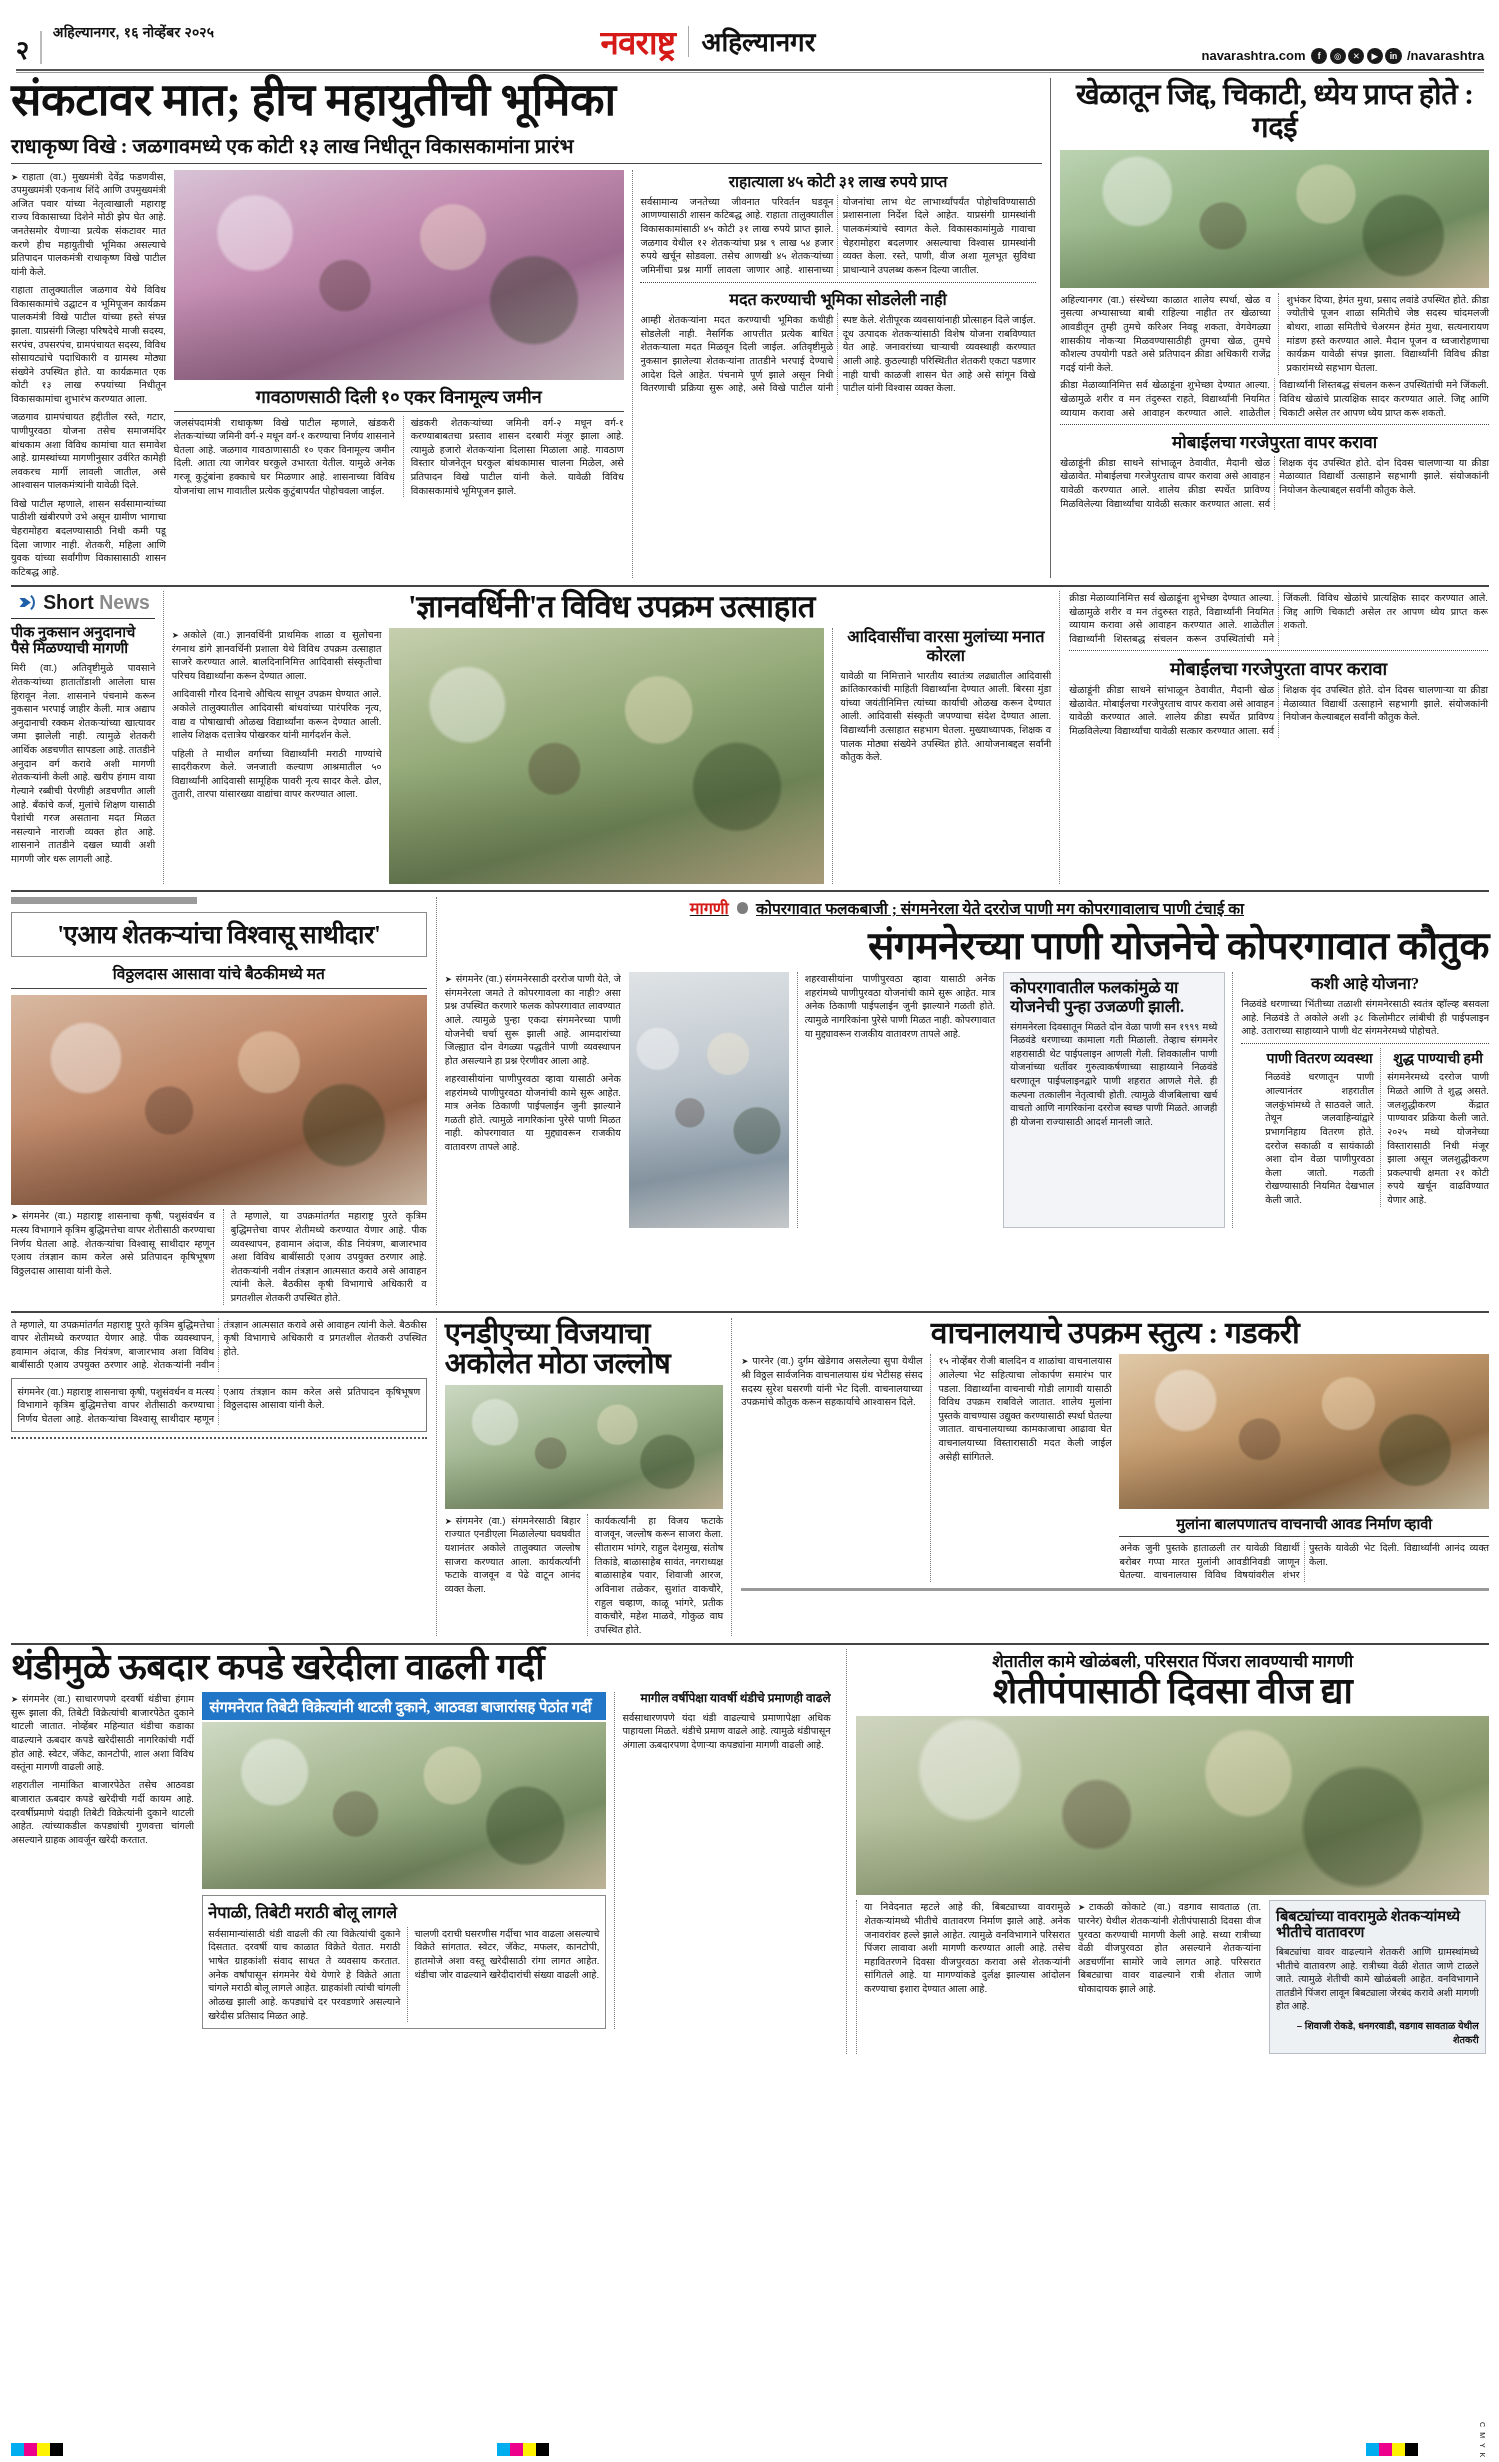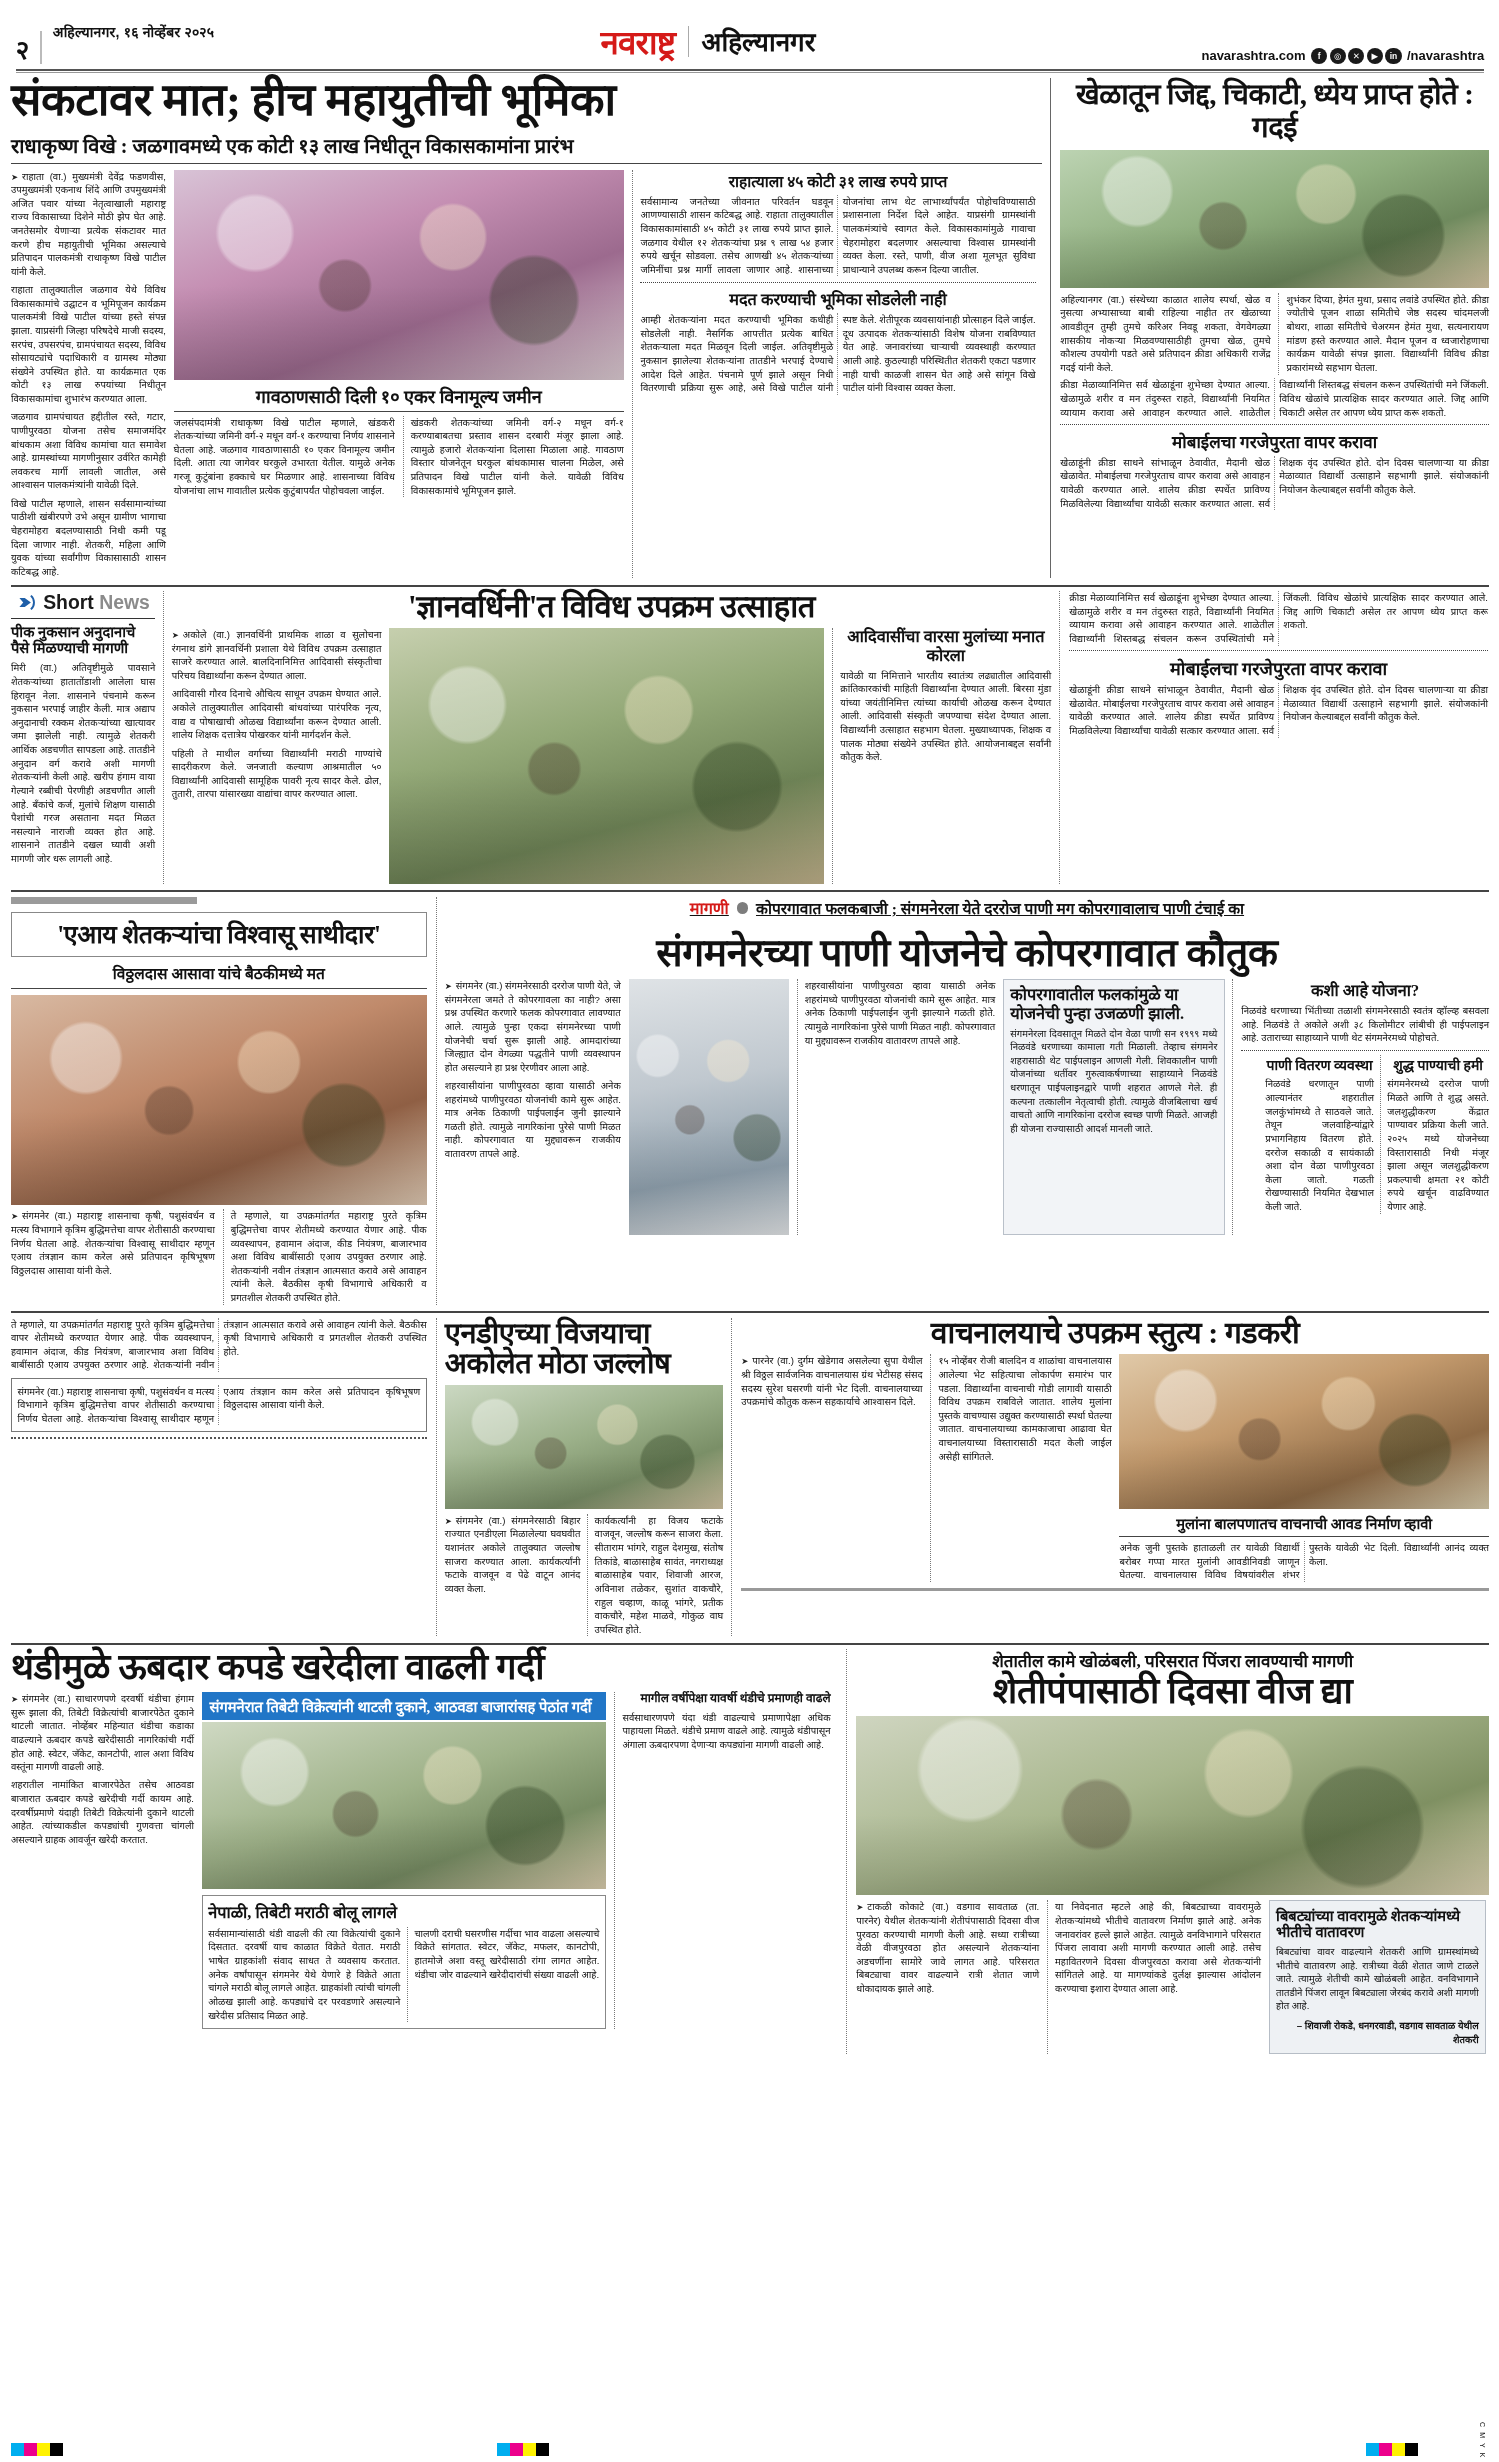--- a/index.html
+++ b/index.html
@@ -209,21 +209,21 @@
         <div class="body-txt vline" style="width:50%; padding-left:7px;">ते म्हणाले, या उपक्रमांतर्गत महाराष्ट्र पुरते कृत्रिम बुद्धिमत्तेचा वापर शेतीमध्ये करण्यात येणार आहे. पीक व्यवस्थापन, हवामान अंदाज, कीड नियंत्रण, बाजारभाव अशा विविध बाबींसाठी एआय उपयुक्त ठरणार आहे. शेतकऱ्यांनी नवीन तंत्रज्ञान आत्मसात करावे असे आवाहन त्यांनी केले. बैठकीस कृषी विभागाचे अधिकारी व प्रगतशील शेतकरी उपस्थित होते.</div>
       </div>
     </div>
 
     <div style="width:1053px; padding-left:7.8px;" class="vline">
       <div style="display:flex; align-items:center; justify-content:center; gap:1.6px;text-decoration:underline;">
         <span class="tagred" style="font-size:16.3px;">मागणी</span>
         <span class="dot"></span>
         <span class="sub" style="font-size:15.5px;">कोपरगावात फलकबाजी ; संगमनेरला येते दररोज पाणी मग कोपरगावालाच पाणी टंचाई का</span>
       </div>
-      <div class="hl" style="font-size:39px; text-align:center; margin-top:14px;">संगमनेरच्या पाणी योजनेचे कोपरगावात कौतुक</div>
+      <div class="hl" style="font-size:39px; text-align:right; margin-top:7px;">संगमनेरच्या पाणी योजनेचे कोपरगावात कौतुक</div>
 
       <div style="display:flex; gap:7.8px; margin-top:6.2px;">
         <div style="width:179px;" class="body-txt">
           <div class="arrow">संगमनेर (वा.) संगमनेरसाठी दररोज पाणी येते, जे संगमनेरला जमते ते कोपरगावला का नाही? असा प्रश्न उपस्थित करणारे फलक कोपरगावात लावण्यात आले. त्यामुळे पुन्हा एकदा संगमनेरच्या पाणी योजनेची चर्चा सुरू झाली आहे. आमदारांच्या जिल्ह्यात दोन वेगळ्या पद्धतीने पाणी व्यवस्थापन होत असल्याने हा प्रश्न ऐरणीवर आला आहे.</div>
           <div style="margin-top:4.7px">शहरवासीयांना पाणीपुरवठा व्हावा यासाठी अनेक शहरांमध्ये पाणीपुरवठा योजनांची कामे सुरू आहेत. मात्र अनेक ठिकाणी पाईपलाईन जुनी झाल्याने गळती होते. त्यामुळे नागरिकांना पुरेसे पाणी मिळत नाही. कोपरगावात या मुद्द्यावरून राजकीय वातावरण तापले आहे.</div>
         </div>
         <div style="width:163px;">
           <div class="photo" style="height:256px; background:linear-gradient(170deg,#dfe3e6,#c0c8cf 40%,#8fa0ad 75%,#e6e9eb);"></div>
         </div>
         <div style="width:202px;" class="body-txt vline">
@@ -326,25 +326,25 @@
           </div>
         </div>
       </div>
     </div>
 
     <div style="width:643px; padding-left:9.3px;" class="vline">
       <div class="sub" style="font-size:17px; text-align:center;">शेतातील कामे खोळंबली, परिसरात पिंजरा लावण्याची मागणी</div>
       <div class="hl" style="font-size:36px; text-align:center; margin-top:0.8px;">शेतीपंपासाठी दिवसा वीज द्या</div>
       <div class="photo" style="height:179px; margin-top:6.2px; background:linear-gradient(160deg,#cfd5c0,#a9b78e 42%,#7f9062 72%,#e0d6b4);"></div>
       <div style="display:flex; gap:7.8px; margin-top:5.4px;">
+        <div style="width:214px;" class="body-txt vline">
+          <div style="padding-left:7px;">या निवेदनात म्हटले आहे की, बिबट्याच्या वावरामुळे शेतकऱ्यांमध्ये भीतीचे वातावरण निर्माण झाले आहे. अनेक जनावरांवर हल्ले झाले आहेत. त्यामुळे वनविभागाने परिसरात पिंजरा लावावा अशी मागणी करण्यात आली आहे. तसेच महावितरणने दिवसा वीजपुरवठा करावा असे शेतकऱ्यांनी सांगितले आहे. या मागण्यांकडे दुर्लक्ष झाल्यास आंदोलन करण्याचा इशारा देण्यात आला आहे.</div>
+        </div>
         <div style="width:183px;" class="body-txt">
           <div class="arrow">टाकळी कोकाटे (वा.) वडगाव सावताळ (ता. पारनेर) येथील शेतकऱ्यांनी शेतीपंपासाठी दिवसा वीज पुरवठा करण्याची मागणी केली आहे. सध्या रात्रीच्या वेळी वीजपुरवठा होत असल्याने शेतकऱ्यांना अडचणींना सामोरे जावे लागत आहे. परिसरात बिबट्याचा वावर वाढल्याने रात्री शेतात जाणे धोकादायक झाले आहे.</div>
-        </div>
-        <div style="width:214px;" class="body-txt vline">
-          <div style="padding-left:7px;">या निवेदनात म्हटले आहे की, बिबट्याच्या वावरामुळे शेतकऱ्यांमध्ये भीतीचे वातावरण निर्माण झाले आहे. अनेक जनावरांवर हल्ले झाले आहेत. त्यामुळे वनविभागाने परिसरात पिंजरा लावावा अशी मागणी करण्यात आली आहे. तसेच महावितरणने दिवसा वीजपुरवठा करावा असे शेतकऱ्यांनी सांगितले आहे. या मागण्यांकडे दुर्लक्ष झाल्यास आंदोलन करण्याचा इशारा देण्यात आला आहे.</div>
         </div>
         <div style="width:217px; background:#eef1f4; border:0.8px solid #b6bdc6; padding:6.2px;">
           <div class="sub" style="font-size:14.7px; line-height:1.14;">बिबट्यांच्या वावरामुळे शेतकऱ्यांमध्ये भीतीचे वातावरण</div>
           <div class="body-txt" style="margin-top:3.9px;">बिबट्यांचा वावर वाढल्याने शेतकरी आणि ग्रामस्थांमध्ये भीतीचे वातावरण आहे. रात्रीच्या वेळी शेतात जाणे टाळले जाते. त्यामुळे शेतीची कामे खोळंबली आहेत. वनविभागाने तातडीने पिंजरा लावून बिबट्याला जेरबंद करावे अशी मागणी होत आहे.</div>
           <div class="body-txt" style="margin-top:6.2px; text-align:right; font-weight:700;">– शिवाजी रोकडे, धनगरवाडी, वडगाव सावताळ येथील शेतकरी</div>
         </div>
       </div>
     </div>
   </div>
 

